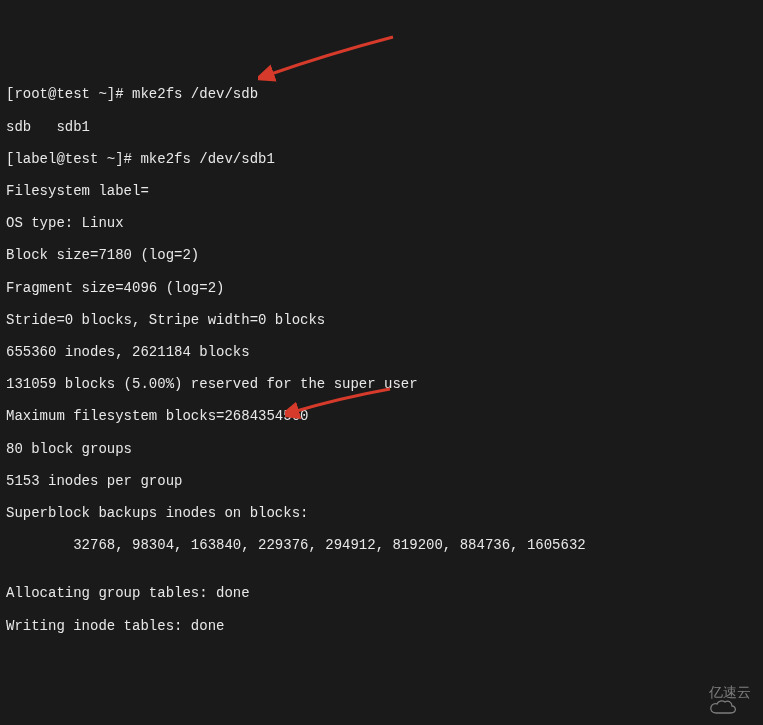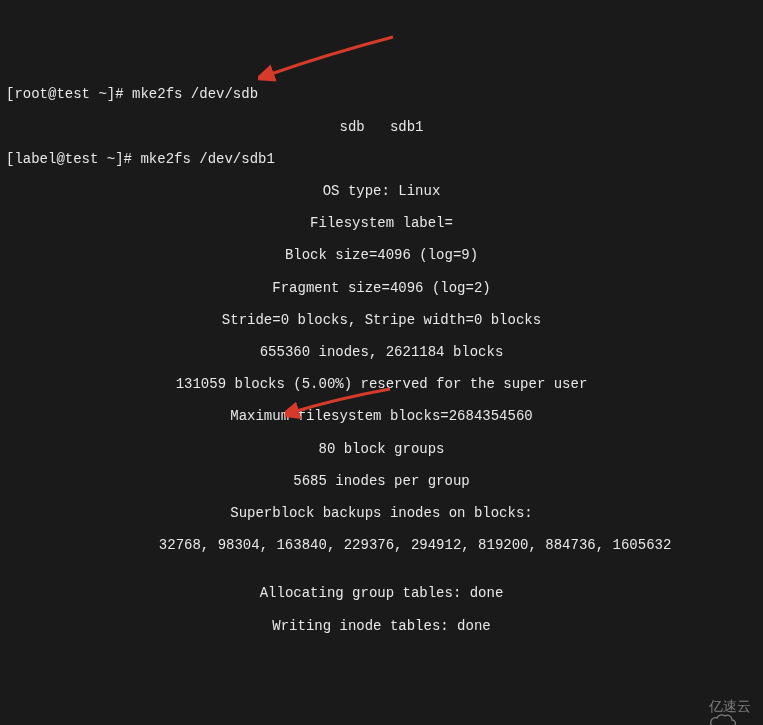--- a/index.html
+++ b/index.html
@@ -18,35 +18,34 @@
       height: 725px;
       position: relative;
       overflow: hidden;
       white-space: pre;
     }
     .terminal {
       white-space: pre;
     }
     .line {
       display: block;
-      text-align: center;
     }
     .prompt-line {
       display: block;
     }
     .arrow {
       position: absolute;
       pointer-events: none;
     }
     .arrow svg {
       display: block;
     }
     .watermark {
       position: absolute;
-      bottom: 10px;
+      bottom: 24px;
       right: 12px;
       display: flex;
       align-items: center;
       gap: 6px;
       opacity: 0.6;
     }
     .watermark-logo {
       width: 28px;
       height: 18px;
       position: relative;
@@ -59,30 +58,30 @@
   </style>
 </head>
 <body>
 
 
 
 <div class="terminal">
 <span class="prompt-line">[root@test ~]# mke2fs /dev/sdb</span>
 <span class="line">sdb   sdb1</span>
 <span class="prompt-line">[label@test ~]# mke2fs /dev/sdb1</span>
+<span class="line">Filesystem label=</span>
 <span class="line">OS type: Linux</span>
-<span class="line">Filesystem label=</span>
-<span class="line">Block size=4096 (log=9)</span>
+<span class="line">Block size=7180 (log=2)</span>
 <span class="line">Fragment size=4096 (log=2)</span>
 <span class="line">Stride=0 blocks, Stripe width=0 blocks</span>
 <span class="line">655360 inodes, 2621184 blocks</span>
 <span class="line">131059 blocks (5.00%) reserved for the super user</span>
 <span class="line">Maximum filesystem blocks=2684354560</span>
 <span class="line">80 block groups</span>
-<span class="line">5685 inodes per group</span>
+<span class="line">5153 inodes per group</span>
 <span class="line">Superblock backups inodes on blocks:</span>
 <span class="line">        32768, 98304, 163840, 229376, 294912, 819200, 884736, 1605632</span>
 <span class="line"></span>
 <span class="line">Allocating group tables: done</span>
 <span class="line">Writing inode tables: done</span>
 
 <span class="line"></span>
 
 
 

